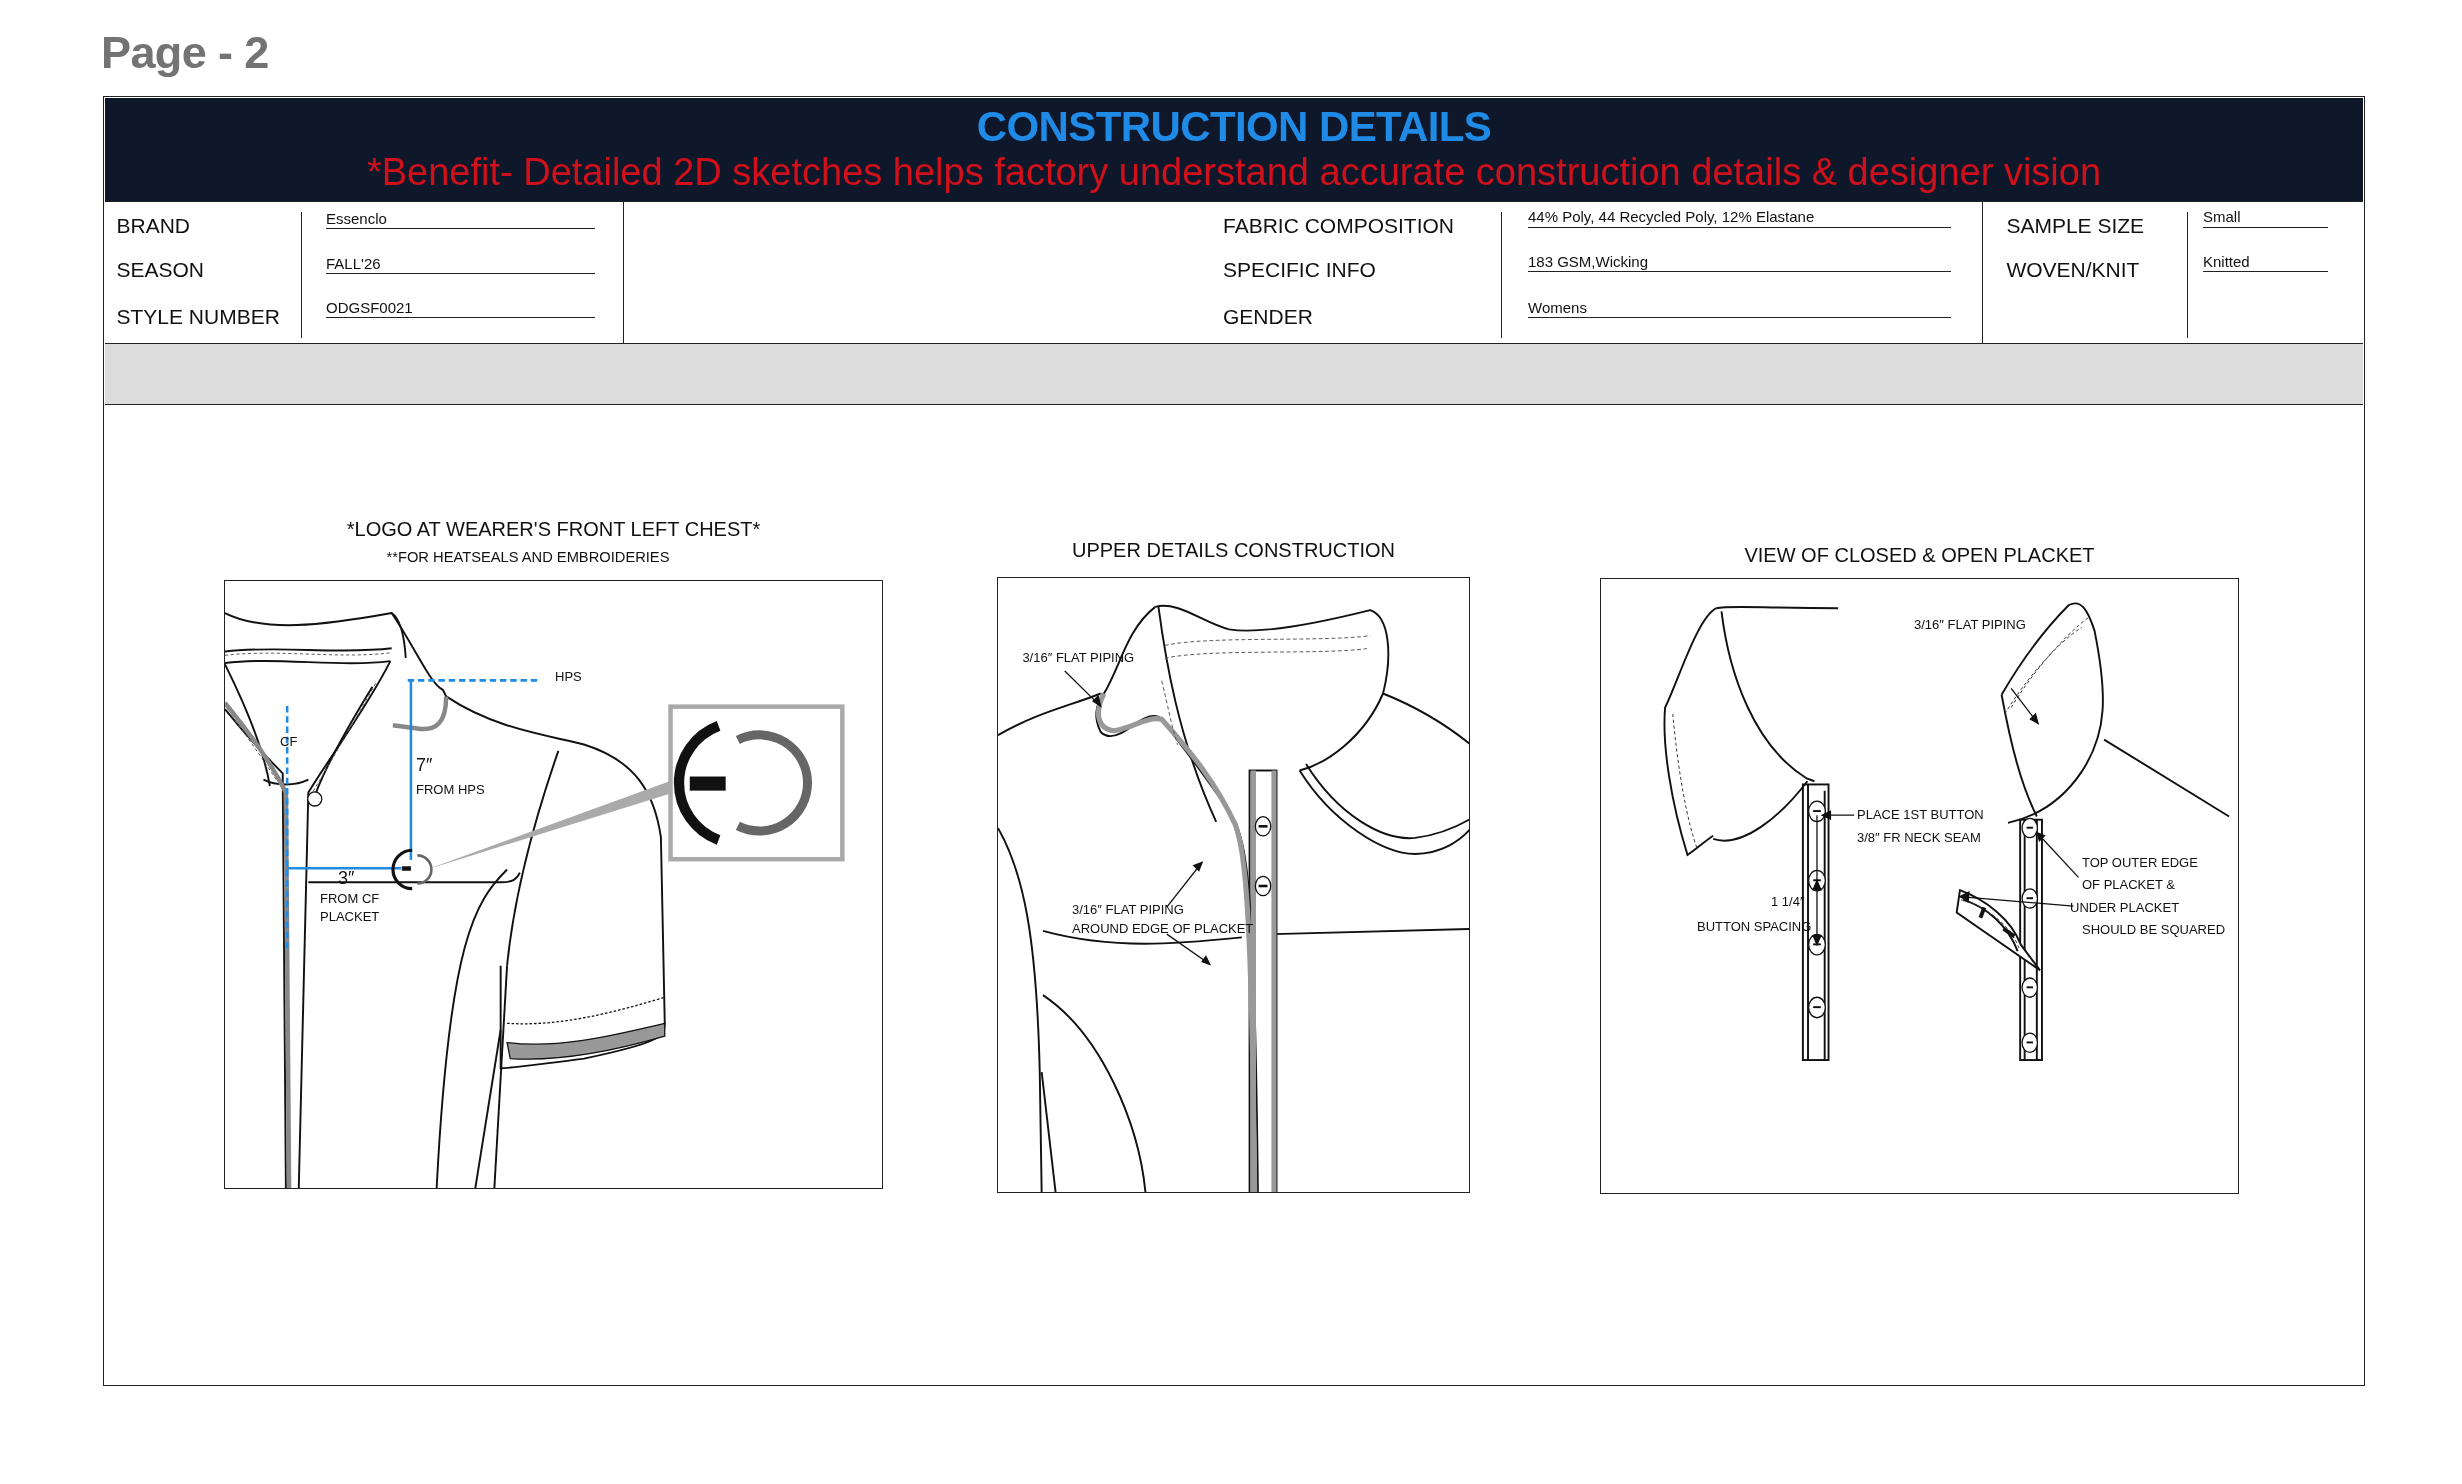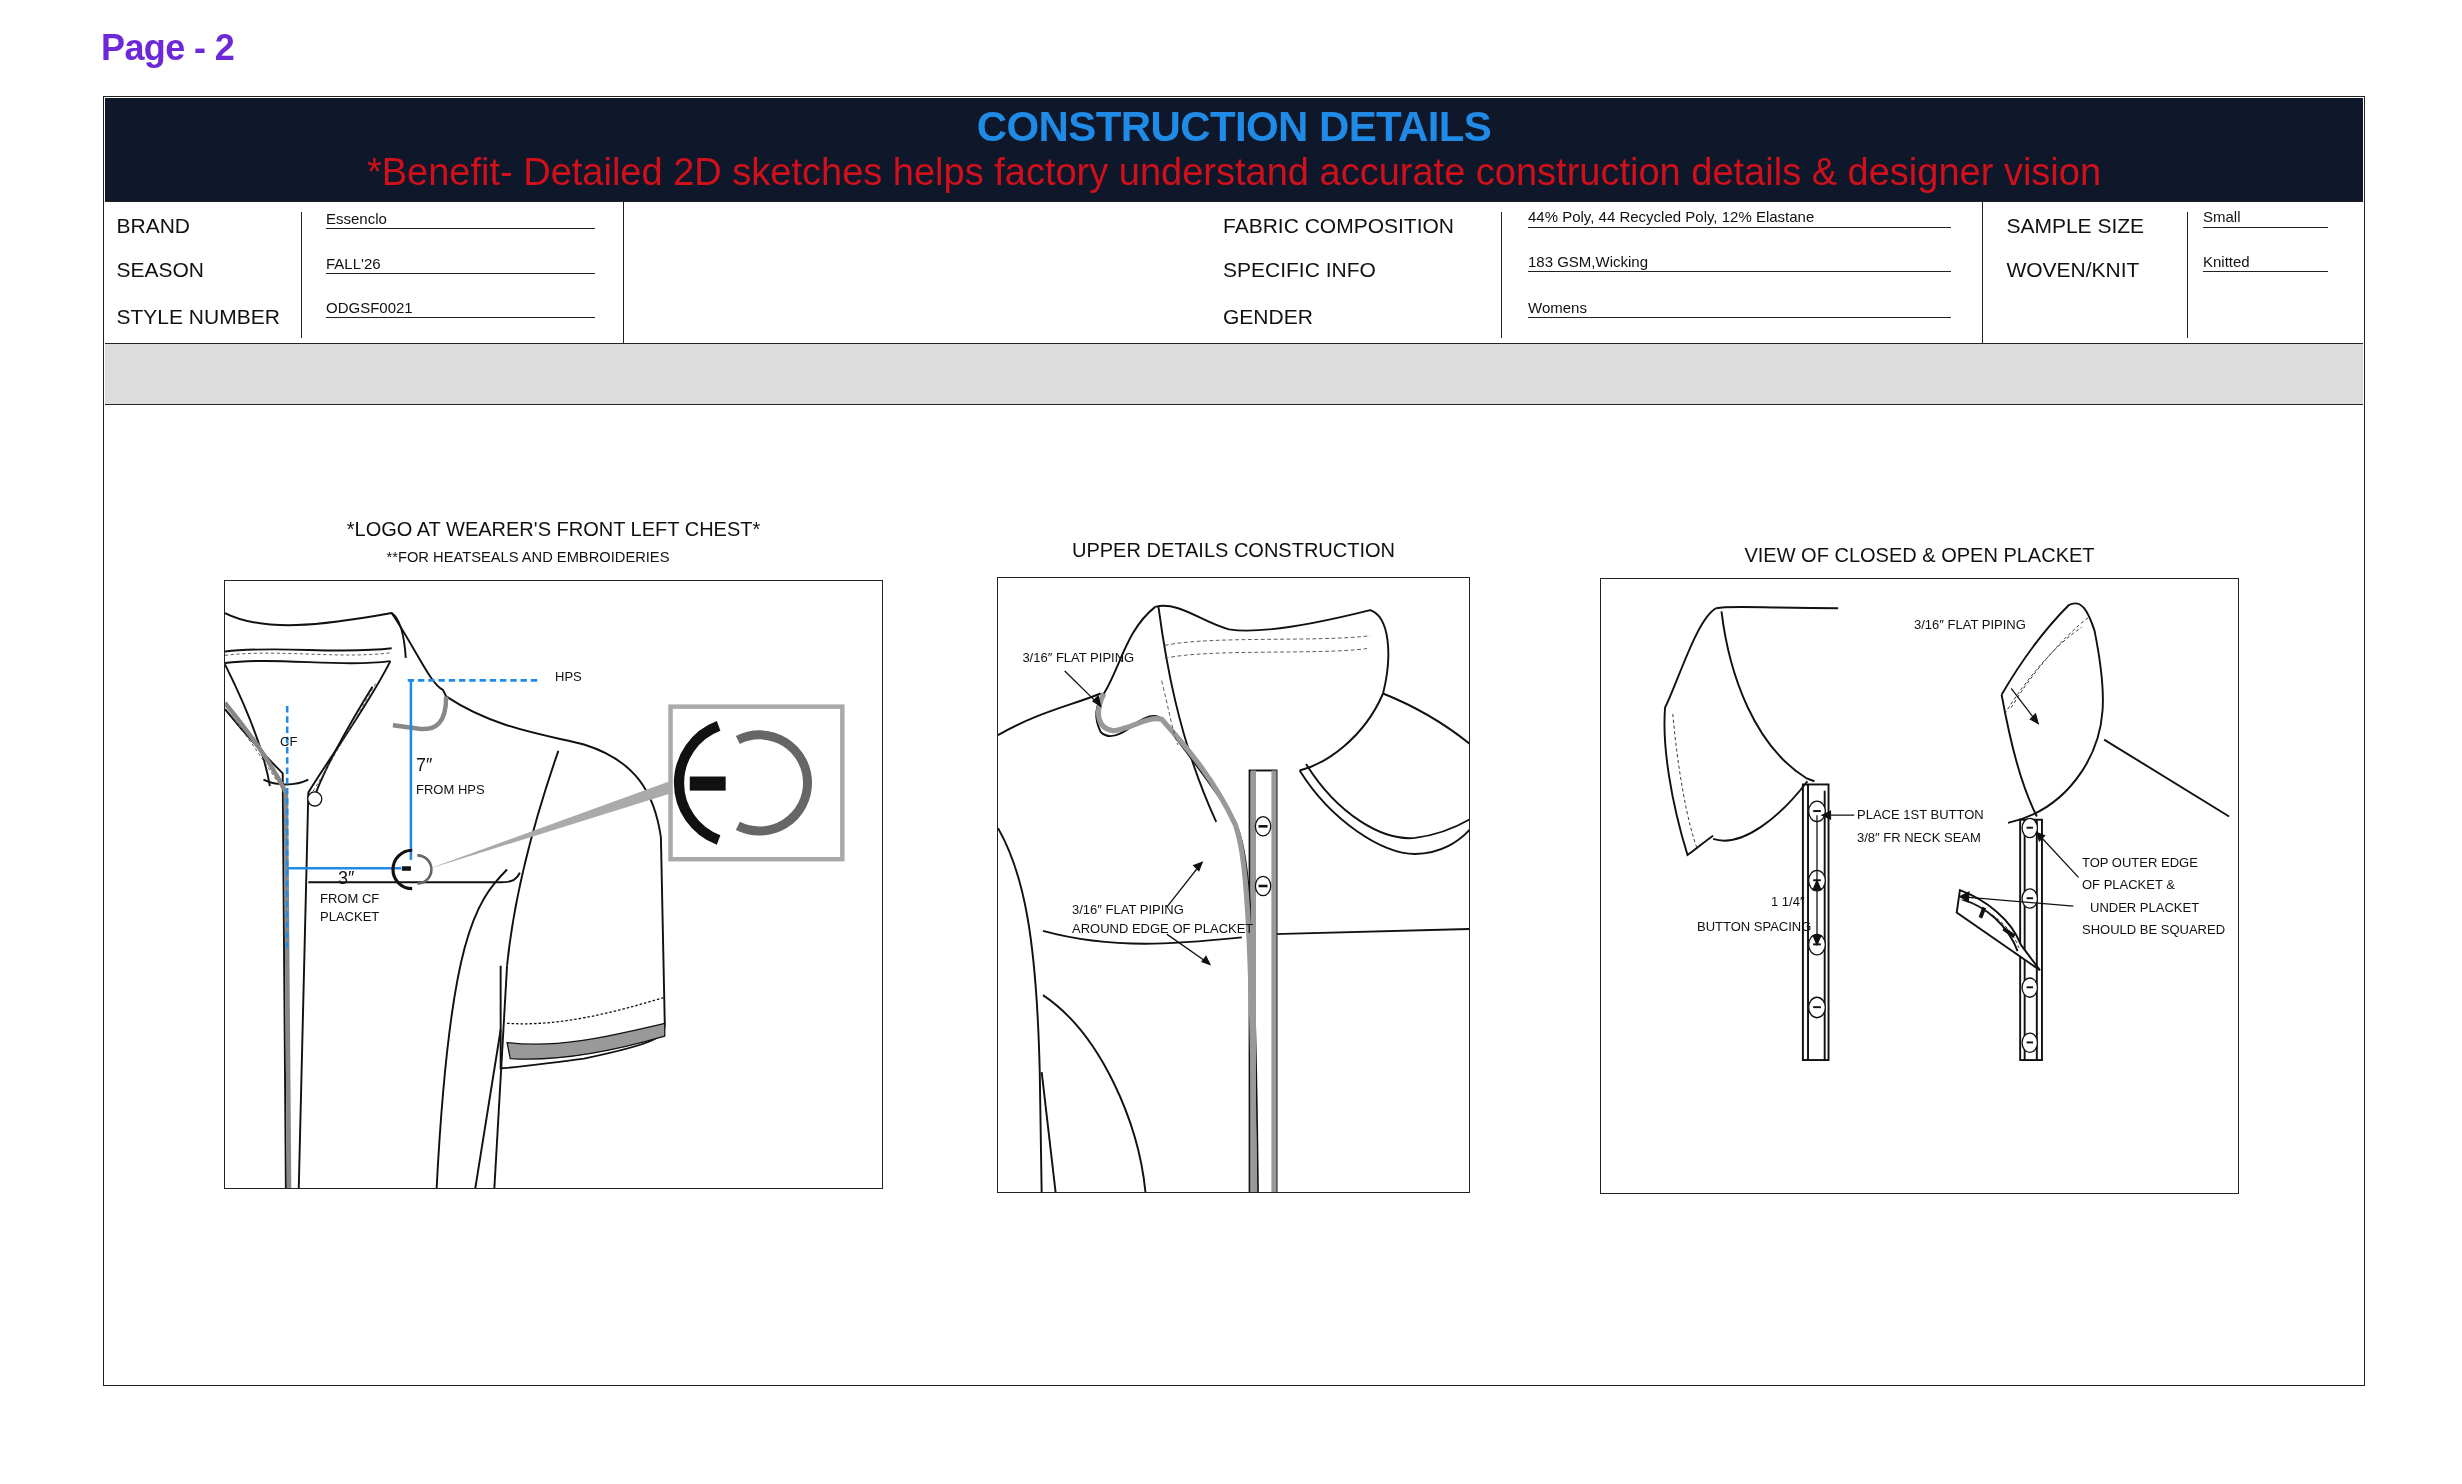--- a/index.html
+++ b/index.html
@@ -1,19 +1,19 @@
 <!DOCTYPE html>
 <html style="font-size:10.3px"><head>
 <meta charset="utf-8">
 <style>
   html, body { margin:0; padding:0; background:#ffffff; }
   body { width:2462px; height:1484px; position:relative; overflow:hidden;
          font-family:"Liberation Sans", "DejaVu Sans", sans-serif; color:#111; }
   .abs { position:absolute; }
-  #page-title { left:101px; top:27px; font-size:36px; font-weight:bold; letter-spacing:-0.6px; color:#6d28d9; }
+  #page-title { left:101px; top:27px; font-size:45px; font-weight:bold; letter-spacing:-0.6px; color:#737373; }
   #frame { left:103px; top:96px; width:2262px; height:1290px; border:1.9px solid #222; box-sizing:border-box; }
   #header-band { left:105px; top:98px; width:2258px; height:104px; background:#0f172a; border-bottom:1.9px solid #222; box-sizing:border-box; }
   #doc-title { left:0; top:5.1px; width:100%; text-align:center; font-size:42px; font-weight:bold; color:#1f8be6; letter-spacing:-0.6px; }
   #doc-subtitle { left:0; top:53px; width:100%; text-align:center; font-size:38px; color:#d0101a; }
   #info-row { left:105px; top:202px; width:2258px; height:141px; background:#fff; box-sizing:border-box; }
   .info-group { position:absolute; top:0; height:141px; box-sizing:border-box; }
   .info-group.sep { border-right:1.9px solid #222; }
   .label { position:absolute; font-size:21px; color:#111; white-space:nowrap; }
   .value { position:absolute; font-size:15px; color:#111; white-space:nowrap; border-bottom:1.9px solid #222; padding-bottom:1.3px; box-sizing:border-box; }
   .vdiv { position:absolute; top:10.3px; width:1.3px; height:126px; background:#222; }
@@ -275,16 +275,16 @@
       <line x1="628" y1="545" x2="645" y2="557"></line>
     </g>
   </svg>
   <div class="ann" style="left:313px;top:38px;">3/16″ FLAT PIPING</div>
   <div class="ann" style="left:256px;top:228px;">PLACE 1ST BUTTON</div>
   <div class="ann" style="left:256px;top:251px;">3/8″ FR NECK SEAM</div>
   <div class="ann" style="left:170px;top:315px;">1 1/4″</div>
   <div class="ann" style="left:96px;top:340px;">BUTTON SPACING</div>
   <div class="ann" style="left:481px;top:276px;">TOP OUTER EDGE</div>
   <div class="ann" style="left:481px;top:298px;">OF PLACKET &amp;</div>
-  <div class="ann" style="left:489px;top:321px;">UNDER PLACKET</div>
+  <div class="ann" style="left:469px;top:321px;">UNDER PLACKET</div>
   <div class="ann" style="left:481px;top:343px;">SHOULD BE SQUARED</div>
 </div>
 
 
 </body></html>

